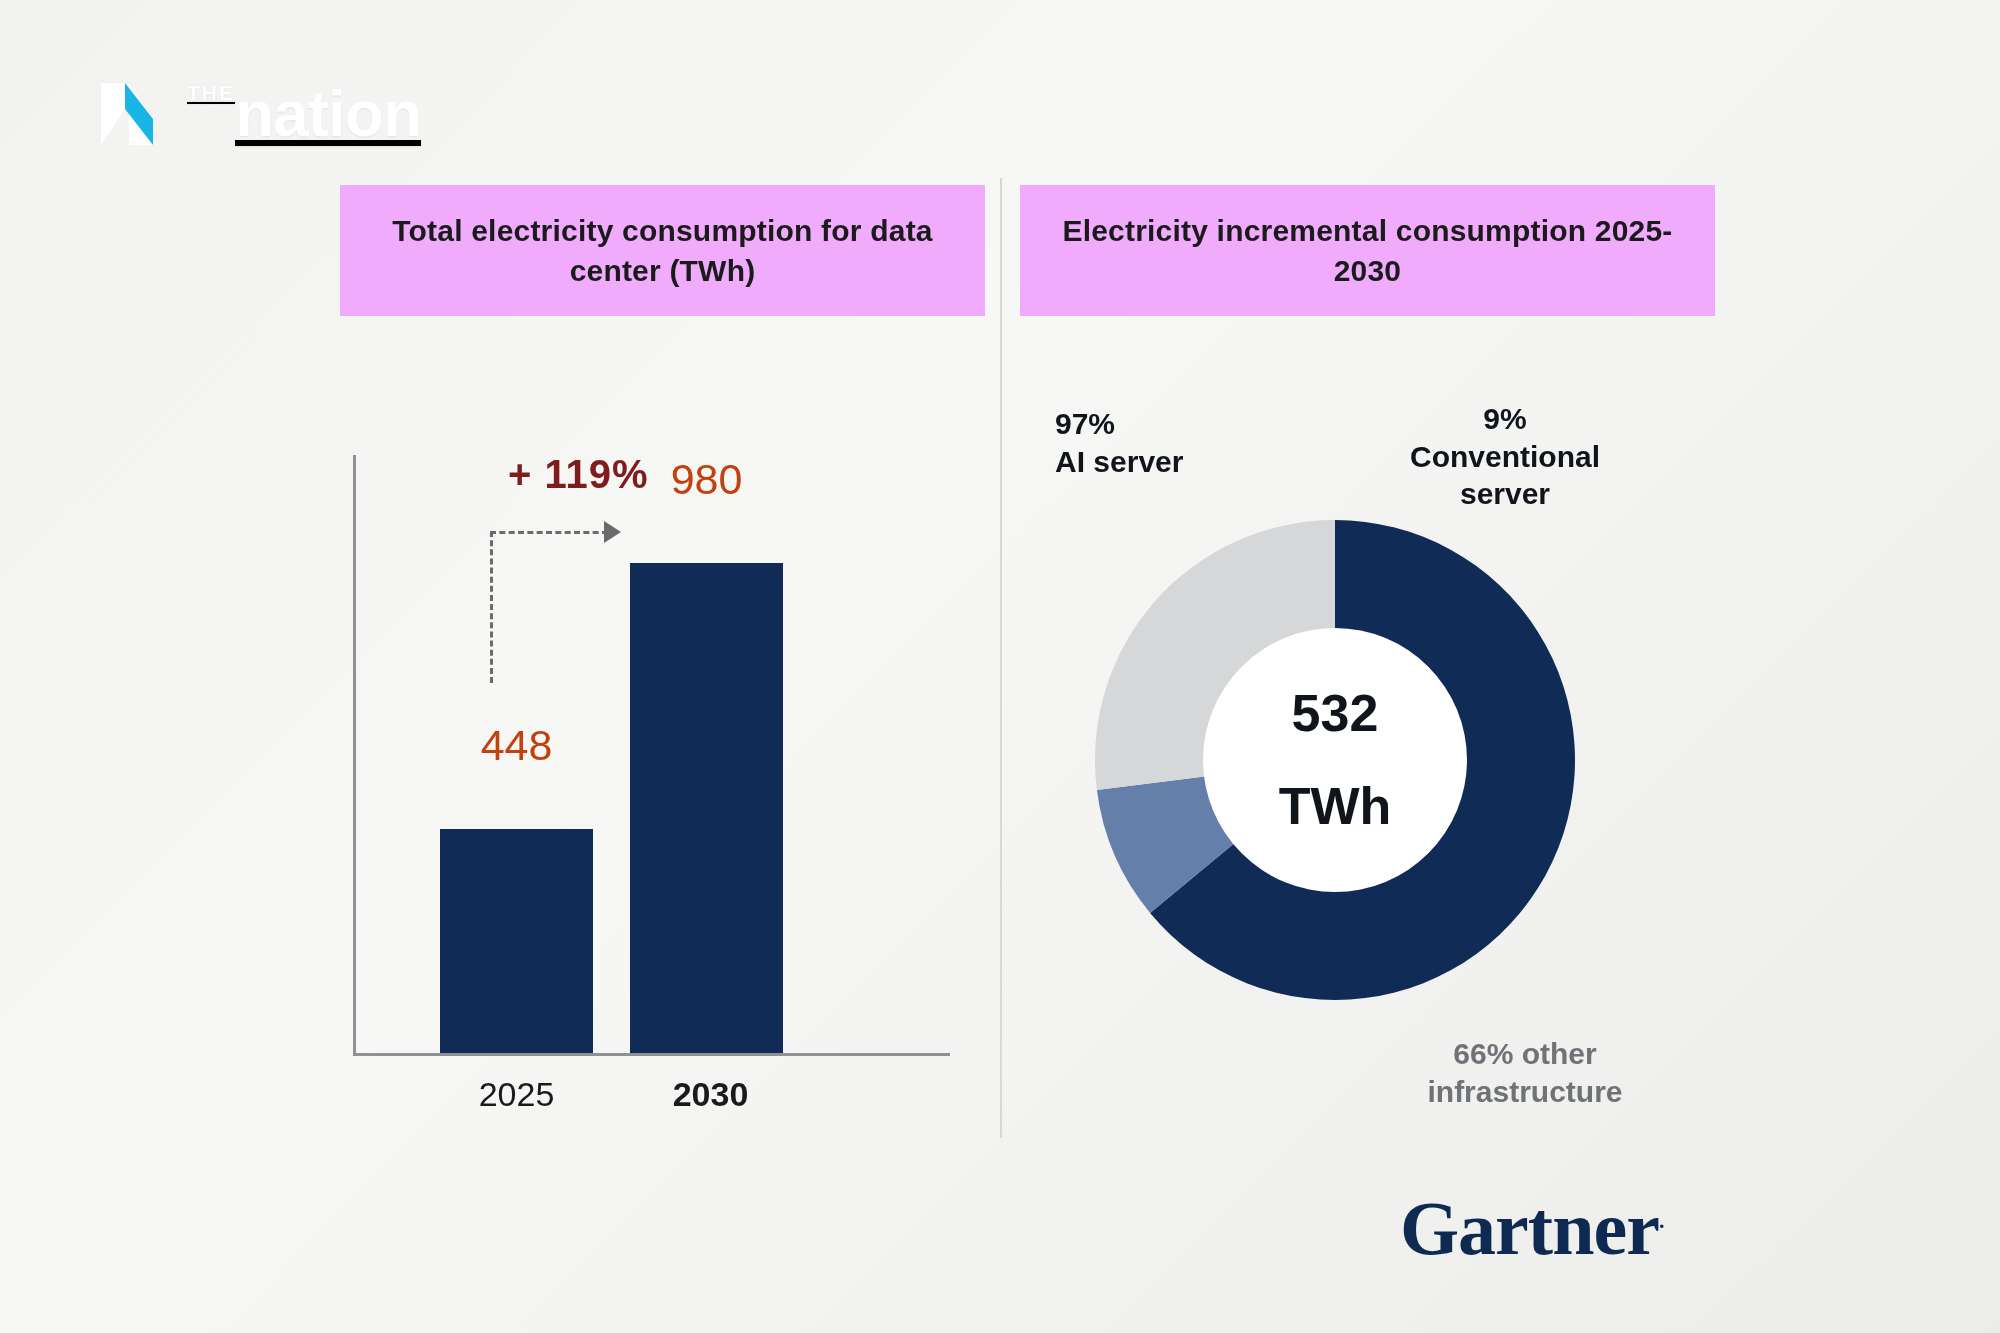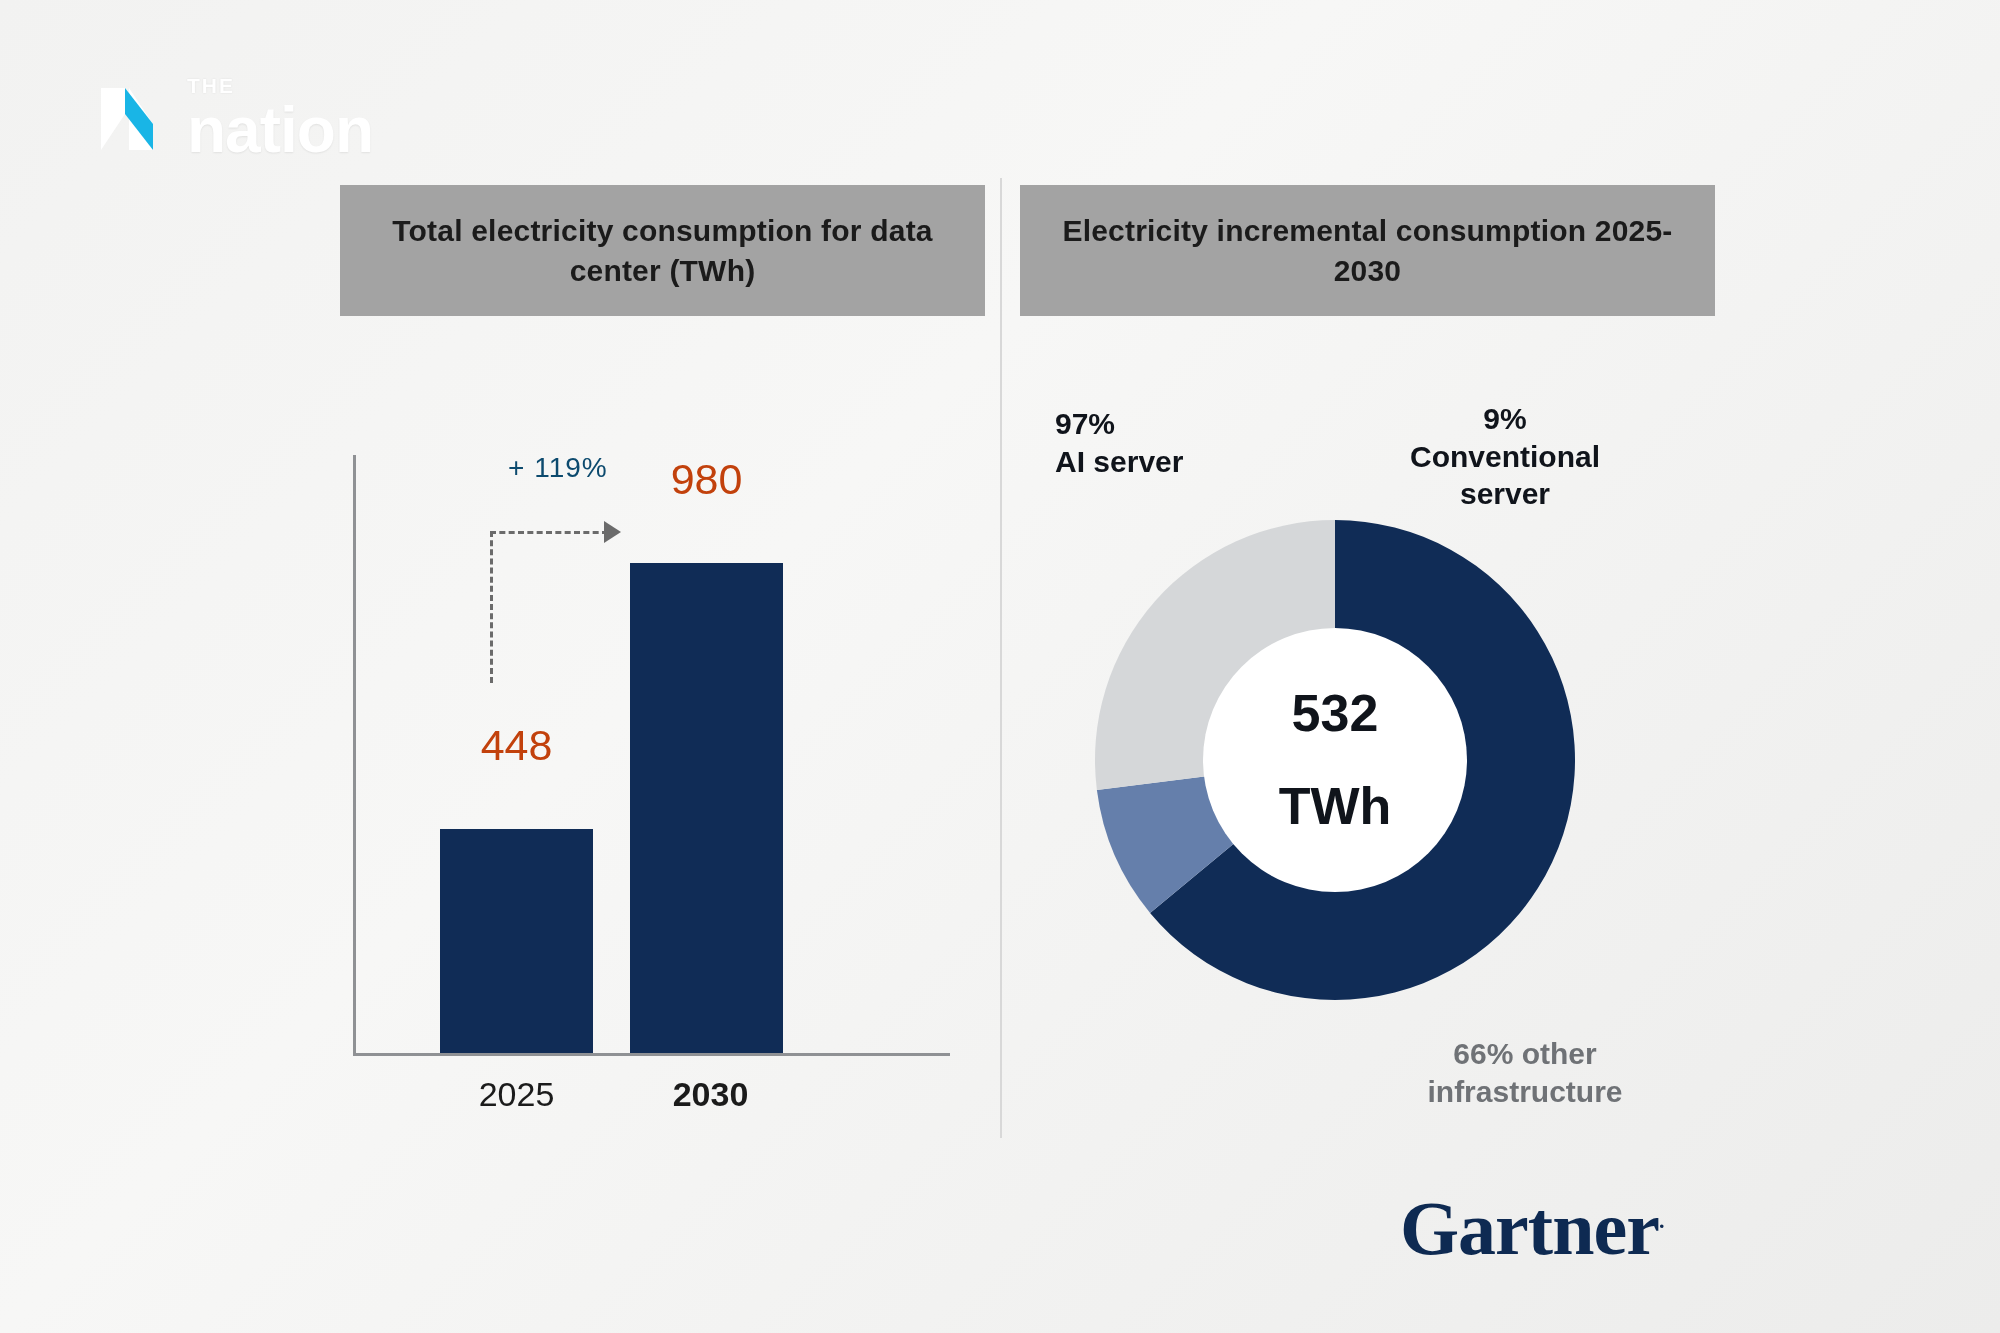--- a/index.html
+++ b/index.html
@@ -24,23 +24,24 @@
     align-items: center;
     gap: 14px;
   }
   #brand-logo .mark {
     width: 78px;
     height: 78px;
     position: relative;
   }
   #brand-logo .word {
     display: flex;
-    flex-direction: column;
+    flex-direction: row;
     justify-content: flex-start;
     line-height: 1;
+    text-decoration: underline;
   }
   #brand-logo .word .the {
     color: #ffffff;
     font-size: 21px;
     font-weight: bold;
     letter-spacing: 2px;
     margin-bottom: 2px;
     text-shadow: 0 0 2px rgba(0,0,0,0.10);
   }
   #brand-logo .word .nation {
@@ -53,21 +54,21 @@
 
   
   .panel {
     position: absolute;
     top: 185px;
   }
   #panel-left { left: 340px; width: 645px; }
   #panel-right { left: 1020px; width: 695px; }
 
   .panel-header {
-    background: #a3a3a3;
+    background: #f0abfc;
     color: #1b1b1b;
     font-size: 30px;
     font-weight: bold;
     text-align: center;
     padding: 26px 16px;
     line-height: 1.32;
     letter-spacing: 0.2px;
   }
 
   #divider {
@@ -130,23 +131,23 @@
     color: #1b1b1b;
     font-size: 34px;
   }
   #bar-cat-2025 { left: 100px; }
   #bar-cat-2030 { left: 294px; font-weight: bold; }
 
   #growth-label {
     position: absolute;
     left: 168px;
     top: -3px;
-    color: #0c4a6e;
-    font-size: 28px;
-    font-weight: normal;
+    color: #7f1d1d;
+    font-size: 40px;
+    font-weight: bold;
     letter-spacing: 1px;
   }
 
   
   #growth-arrow { position: absolute; left: 150px; top: 60px; }
   #growth-arrow .v-dash {
     position: absolute;
     left: 0;
     top: 16px;
     width: 0;

